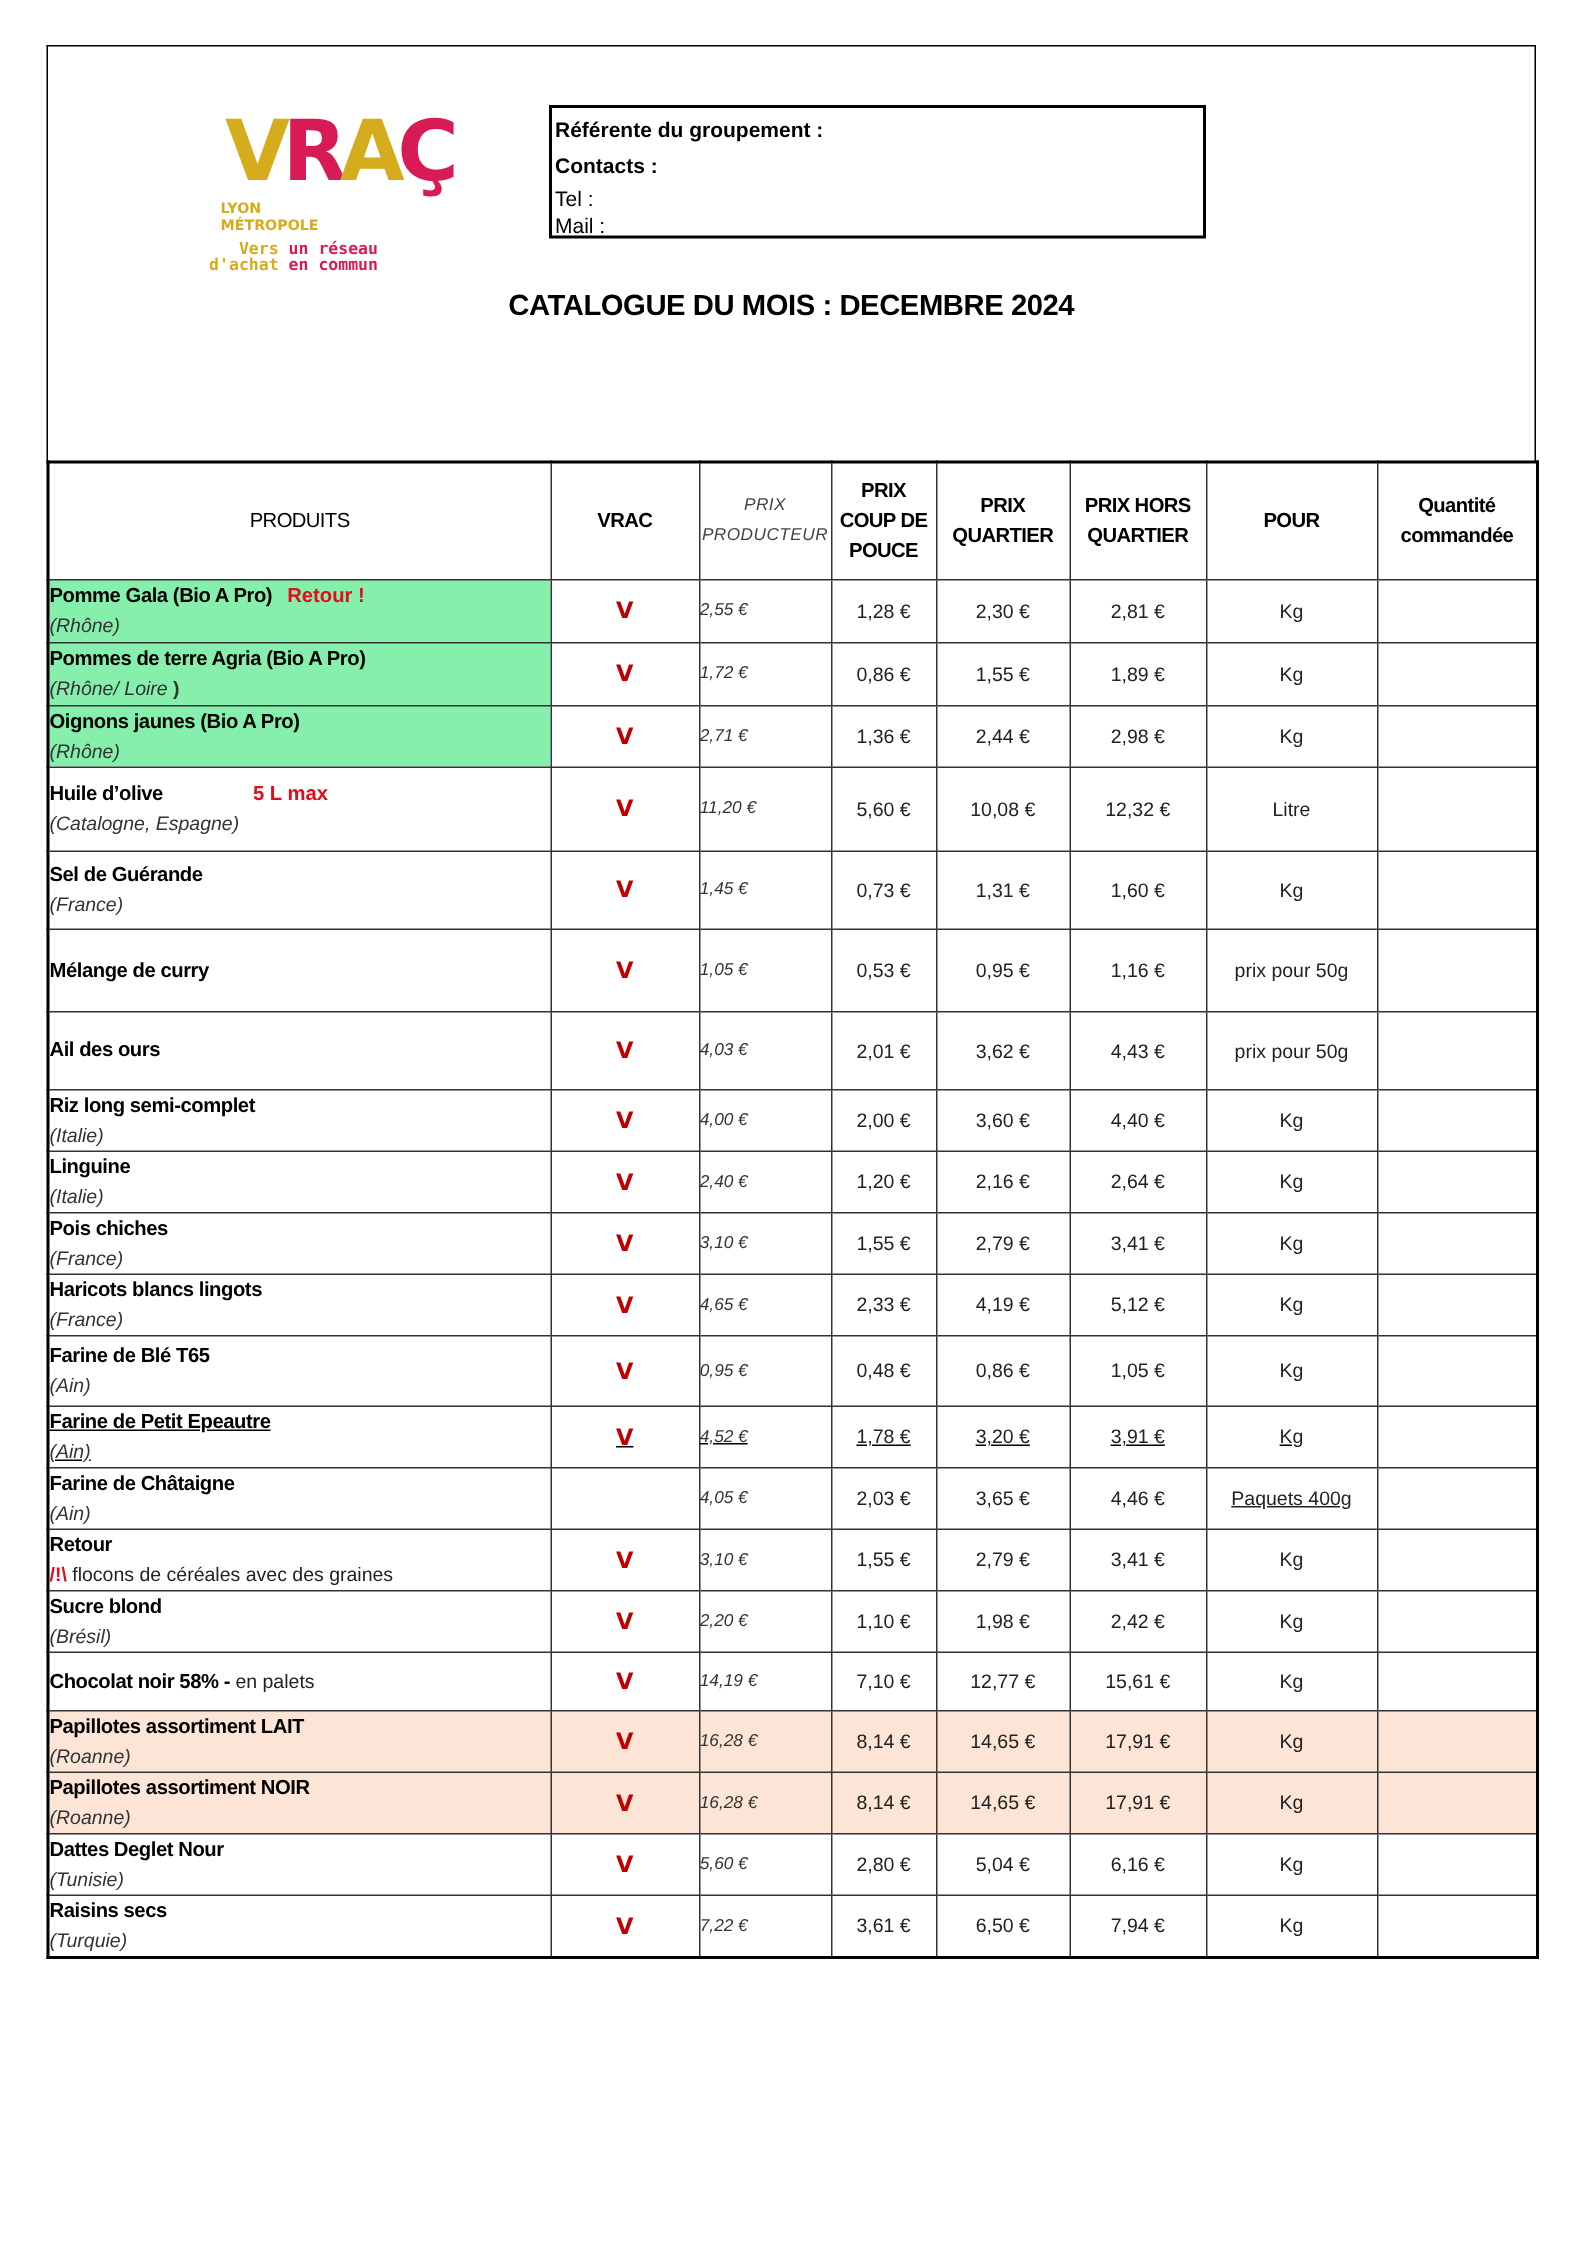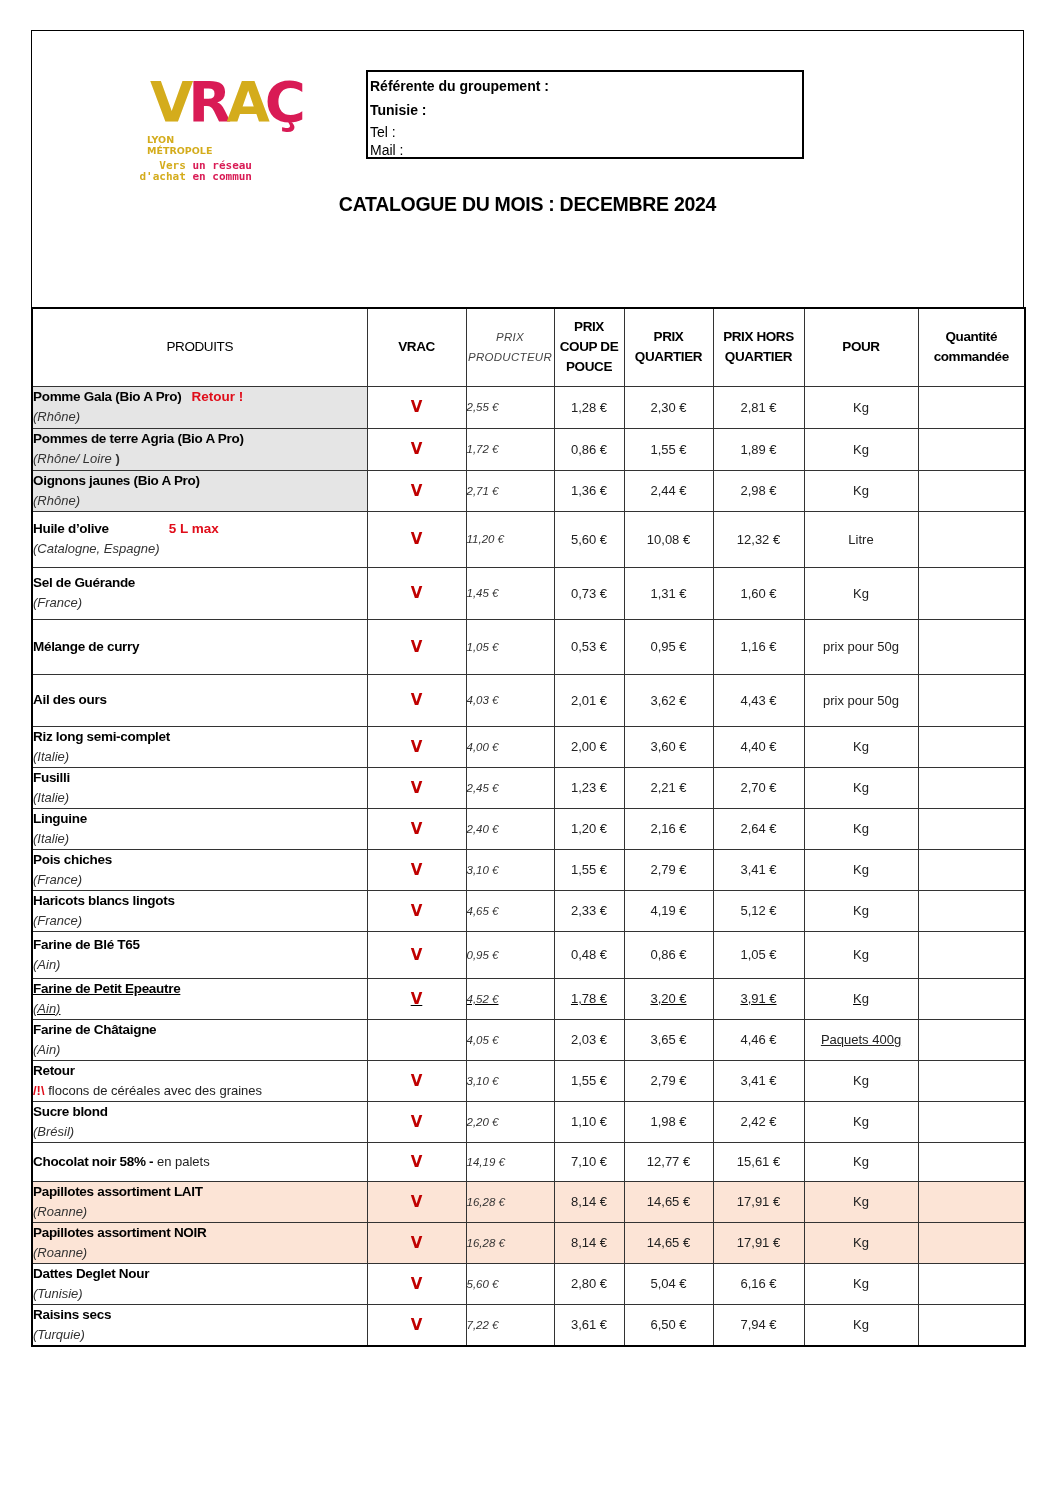--- a/index.html
+++ b/index.html
@@ -57,21 +57,21 @@
   .porigin { font-style: italic; color: #333; font-size: 13px; white-space: nowrap; }
   .note-red { color: #e00d1a; font-weight: bold; }
   .warn-red { color: #e00d1a; font-weight: bold; }
   .pdesc { font-size: 13px; color: #222; }
   td.vrac { text-align: center; color: #c00000; font-weight: bold; font-family: "DejaVu Sans", sans-serif; font-size: 15px; }
   td.pp { font-style: italic; font-size: 11.5px; color: #333; }
   td.price { text-align: center; font-size: 13px; color: #222; }
   td.unit { text-align: center; font-size: 13px; color: #222; }
   td.unit.u { text-decoration: underline; }
   td.qty { }
-  tr.green td { background: #e5e5e5; }
+  tr.green td { background: #86efac; }
   tr.green td.vrac, tr.green td.pp, tr.green td.price, tr.green td.unit, tr.green td.qty { background: #ffffff; }
   tr.peach td { background: #fce4d6; }
 </style>
 </head>
 <body>
 
 <div class="page-frame"></div>
 
 <div class="logo">
   <div class="logo-word">
@@ -82,21 +82,21 @@
     <div>MÉTROPOLE</div>
   </div>
   <div class="logo-tag">
     <div><span class="tag-y">Vers </span><span class="tag-r">un réseau</span></div>
     <div><span class="tag-y">d'achat </span><span class="tag-r">en commun</span></div>
   </div>
 </div>
 
 <div class="contact-box">
   <div class="line b">Référente du groupement :</div>
-  <div class="line b">Tunisie :</div>
+  <div class="line b">Contacts :</div>
   <div class="line tel">Tel :</div>
   <div class="line mail">Mail :</div>
 </div>
 
 <div class="doc-title">CATALOGUE DU MOIS : DECEMBRE 2024</div>
 
 <table class="catalog">
   <colgroup>
     <col style="width:335px">
       <col style="width:99px">
@@ -233,33 +233,20 @@
         <td class="vrac">V</td>
         <td class="pp">4,00 €</td>
         <td class="price">2,00 €</td>
         <td class="price">3,60 €</td>
         <td class="price">4,40 €</td>
         <td class="unit">Kg</td>
         <td class="qty"></td>
       </tr>
       <tr style="height: 40px;">
         <td class="product">
-          <div><span class="pname">Fusilli</span></div>
-          <div class="porigin"><span>(Italie)</span></div>
-        </td>
-        <td class="vrac">V</td>
-        <td class="pp">2,45 €</td>
-        <td class="price">1,23 €</td>
-        <td class="price">2,21 €</td>
-        <td class="price">2,70 €</td>
-        <td class="unit">Kg</td>
-        <td class="qty"></td>
-      </tr>
-      <tr style="height: 40px;">
-        <td class="product">
           <div><span class="pname">Linguine</span></div>
           <div class="porigin"><span>(Italie)</span></div>
         </td>
         <td class="vrac">V</td>
         <td class="pp">2,40 €</td>
         <td class="price">1,20 €</td>
         <td class="price">2,16 €</td>
         <td class="price">2,64 €</td>
         <td class="unit">Kg</td>
         <td class="qty"></td>

